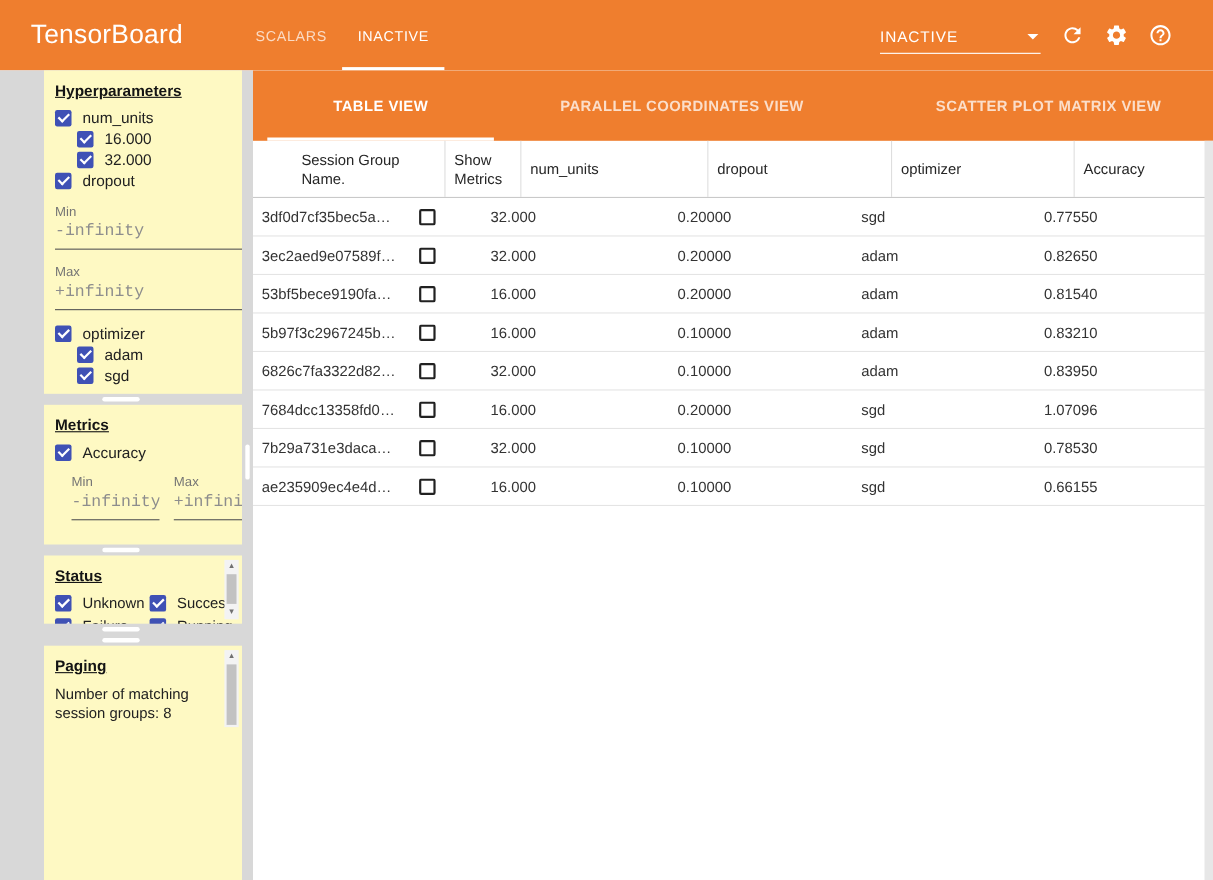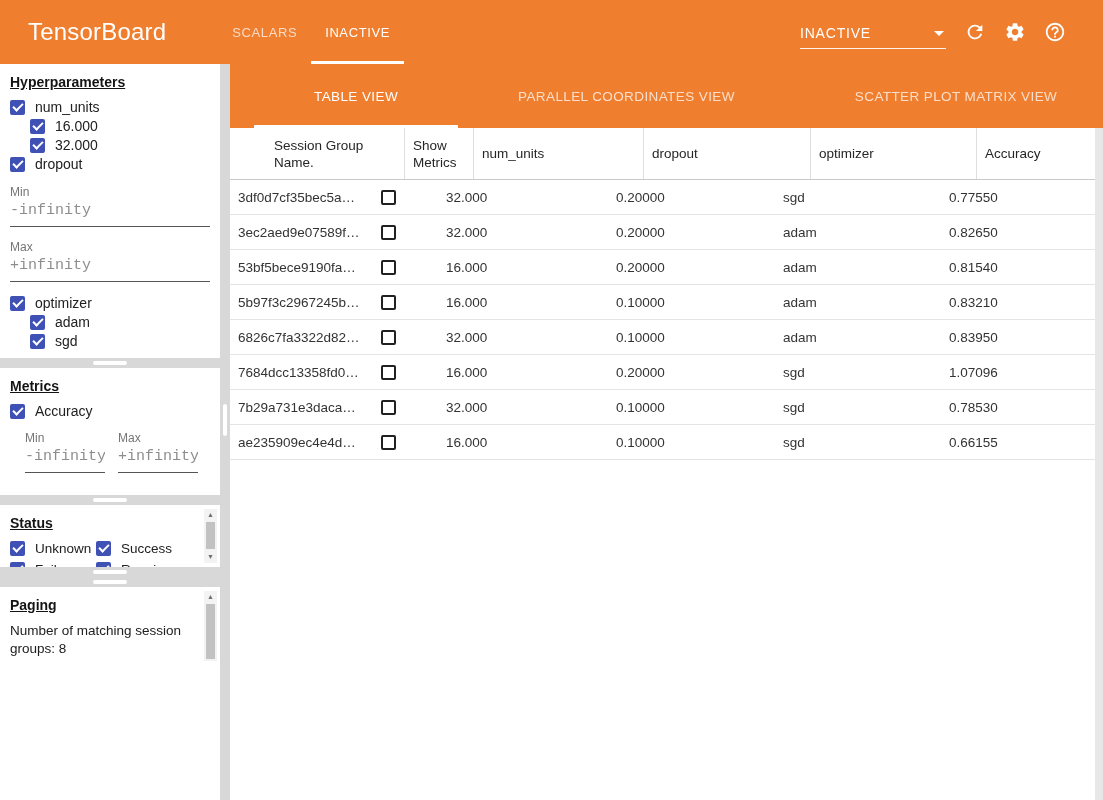--- a/index.html
+++ b/index.html
@@ -25,21 +25,21 @@
   .status-select{width:146px;border-bottom:1px solid rgba(255,255,255,.9);padding-bottom:7px;
     display:flex;align-items:center;justify-content:space-between;font-size:14px;letter-spacing:.8px;
     position:relative;top:5px;cursor:pointer;}
   .caret{width:0;height:0;border-left:5px solid transparent;border-right:5px solid transparent;
     border-top:5px solid #fff;margin-right:2px;}
   .icon-btn{width:22px;height:22px;cursor:pointer;}
   .icon-btn svg{width:22px;height:22px;fill:#fff;display:block;}
   
   .content{display:flex;height:736px;background:var(--pagebg);}
   .sidebar{width:220px;flex:none;display:flex;flex-direction:column;}
-  .panel{background:#ffffff;padding:8px 10px 0;position:relative;overflow:hidden;}
+  .panel{background:#fef9c3;padding:8px 10px 0;position:relative;overflow:hidden;margin-left:40px;}
   .p-hparams{height:294px;}
   .p-metrics{height:127px;}
   .p-status{height:62px;}
   .p-sorting{height:162px;}
   .p-paging{flex:1;}
   .sdivider{height:10px;flex:none;position:relative;}
   .h-handle{position:absolute;left:50%;top:3px;transform:translateX(-50%);
     width:34px;height:4px;background:#fff;border-radius:2px;cursor:row-resize;}
   .panel-h{font-size:14px;font-weight:700;text-decoration:underline;color:#141414;margin:2px 0 9px;}
   .cbrow{display:flex;align-items:center;height:16px;margin:0 0 3px;cursor:pointer;}
@@ -76,21 +76,21 @@
   .scaret{width:0;height:0;border-left:5px solid transparent;border-right:5px solid transparent;
     border-top:5px solid #8a8a8a;}
   .sel-sort{margin-top:36px;}
   .sel-dir{margin-top:36px;}
   .paging-text{font-size:13.5px;color:#212121;line-height:18px;padding-right:20px;}
   
   .gutter{width:10px;flex:none;position:relative;cursor:col-resize;}
   .v-handle{position:absolute;top:340px;left:3px;width:4px;height:32px;background:#fff;border-radius:2px;}
   
   .main{flex:1;min-width:0;background:#fff;display:flex;flex-direction:column;position:relative;}
-  .viewtabs{height:64px;flex:none;background:var(--brand);display:flex;padding-left:24px;}
+  .viewtabs{height:64px;flex:none;background:var(--brand);display:flex;padding-left:13px;font-weight:bold;}
   .vtab{display:flex;align-items:center;padding:3px 60px 0;font-size:13.5px;letter-spacing:.4px;
     color:rgba(255,255,255,.75);border-bottom:3px solid transparent;white-space:nowrap;cursor:pointer;}
   .vtab.active{color:#fff;border-bottom-color:#fff;}
   .thead{display:flex;height:52px;flex:none;border-bottom:1px solid #c9c9c9;padding-left:36px;}
   .th{display:flex;align-items:center;padding-left:8px;font-size:13.5px;color:#262626;
     line-height:17px;border-right:1px solid #dedede;}
   .th:last-child{border-right:none;}
   .c-name{width:139px;flex:none;}
   .c-show{width:69px;flex:none;}
   .c-num{width:170px;flex:none;}

